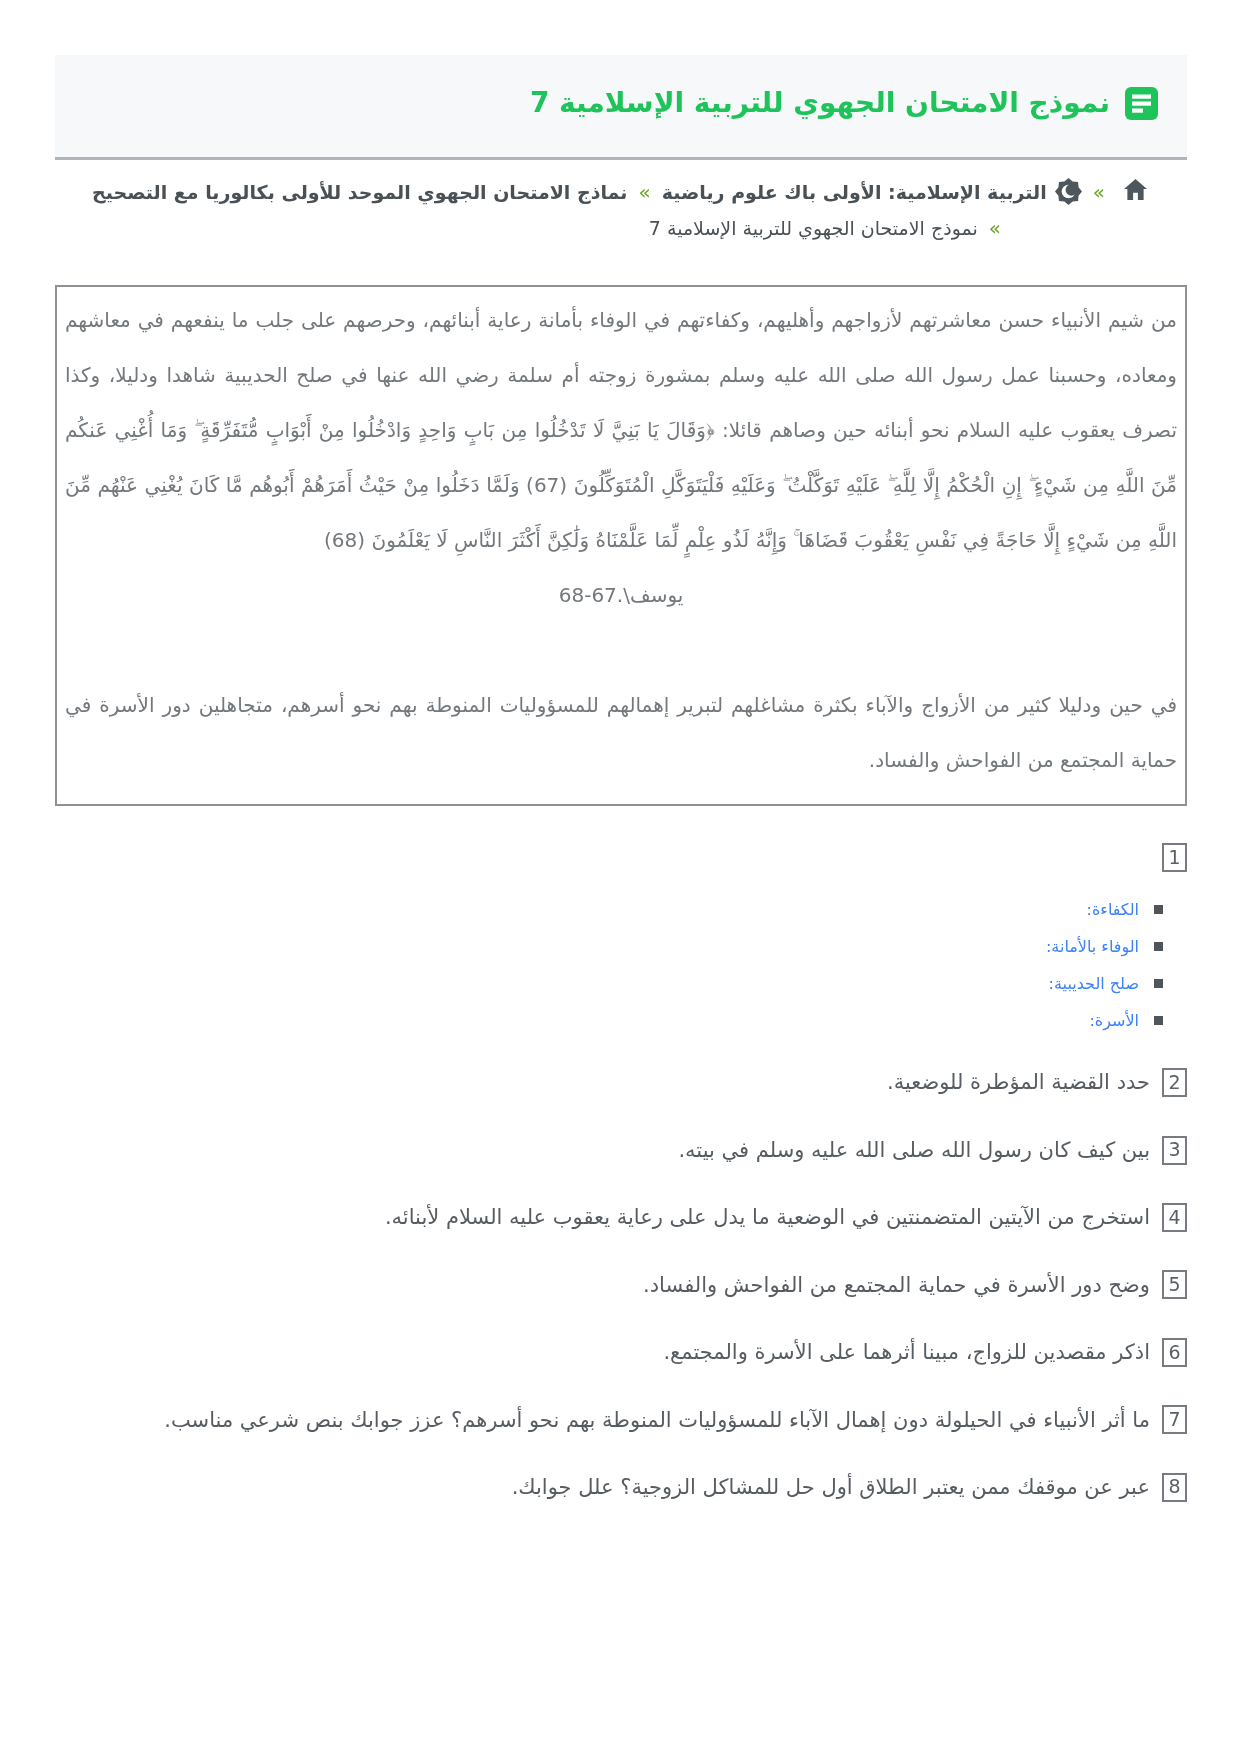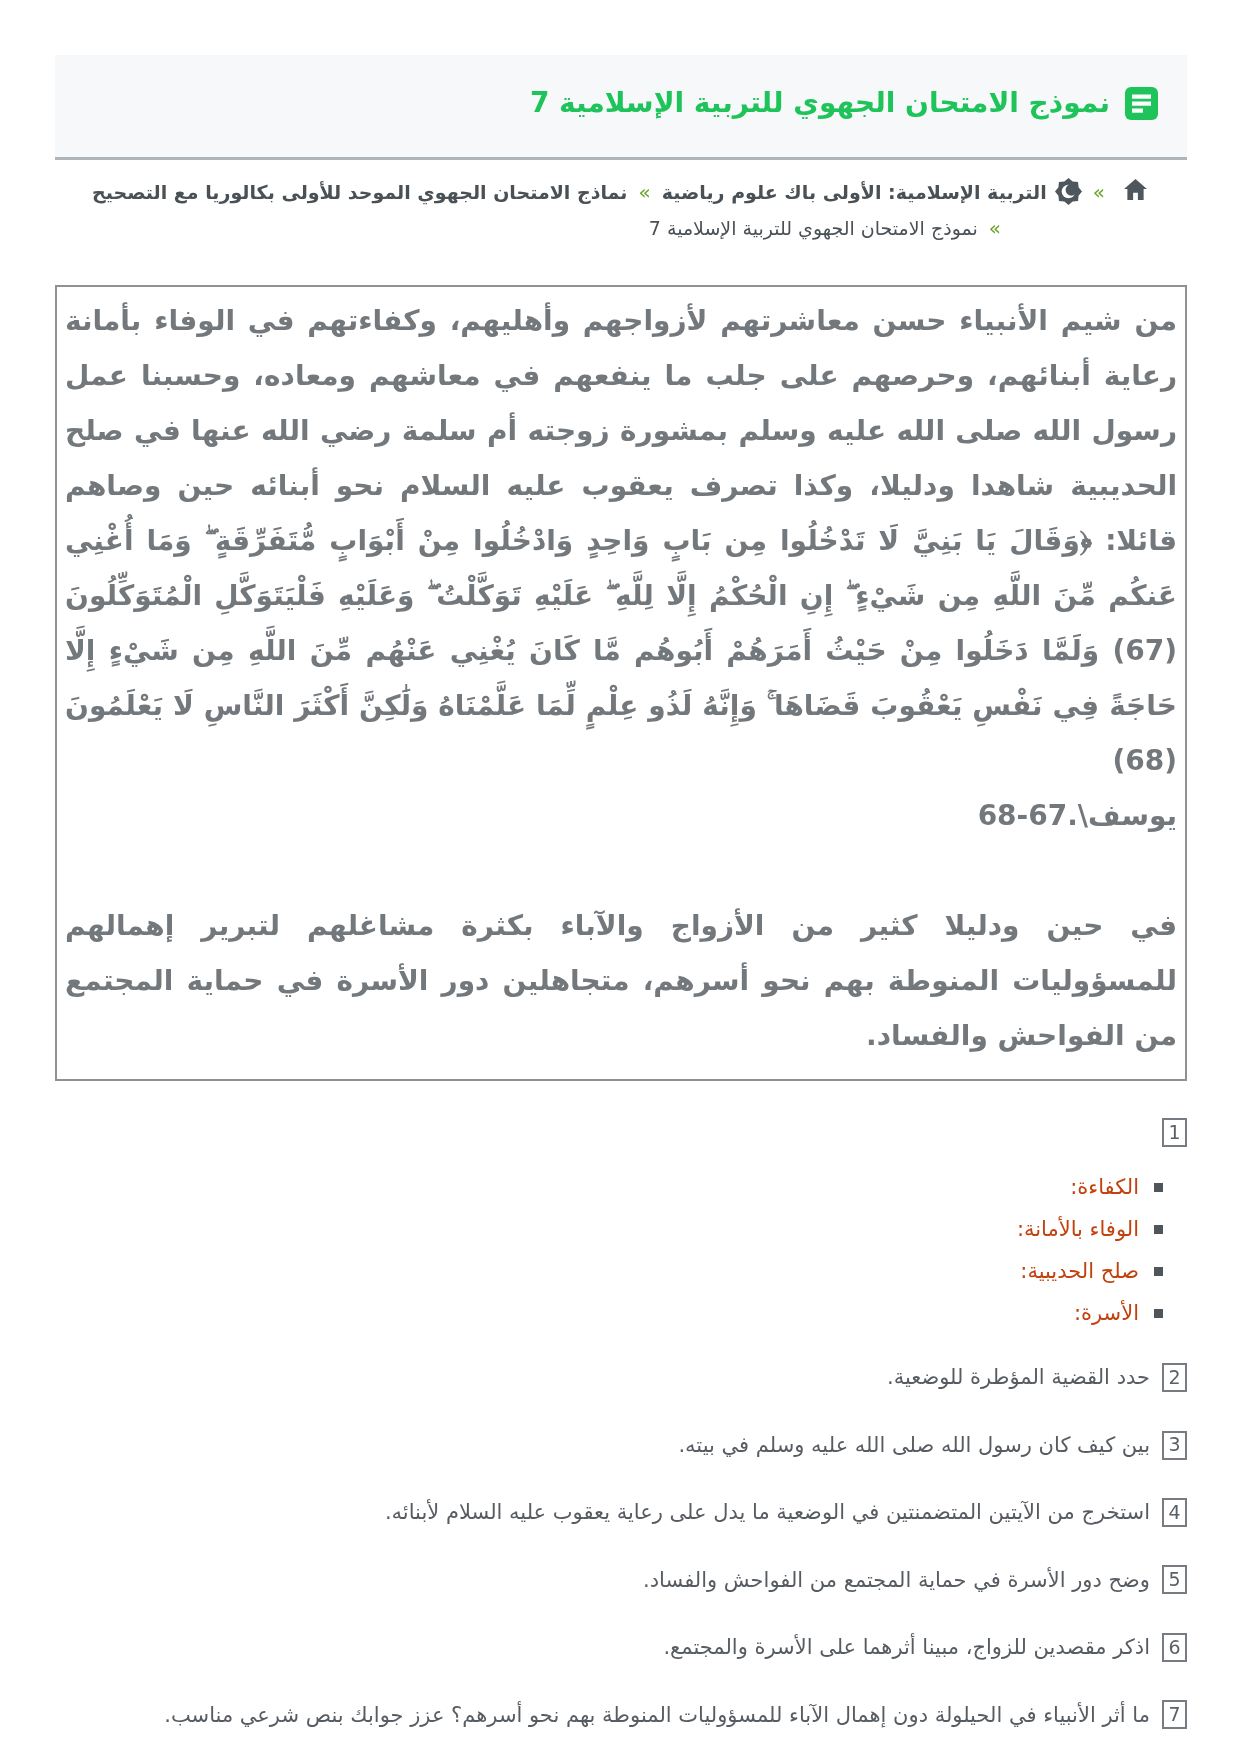--- a/index.html
+++ b/index.html
@@ -48,26 +48,25 @@
     line-height: 1;
   }
   .bc-icon { display: inline-flex; align-items: center; margin-left: 8px; }
 
   
   .situation {
     border: 2px solid #8e9297;
     margin-top: 46px;
     padding: 6px 8px 16px 8px;
     color: #73787d;
-    font-size: 28px;
+    font-size: 20px;
     text-align: justify;
-    font-weight: bold;
   }
   .situation p { margin: 0; line-height: 55px; }
-  .situation .verse-ref { text-align: right; }
+  .situation .verse-ref { text-align: center; }
   .situation .para-2 { margin-top: 55px; }
 
   
   .questions-section { margin-top: 28px; }
   .question {
     display: flex;
     align-items: center;
     gap: 12px;
     margin-top: 37px;
     font-size: 21px;
@@ -90,22 +89,22 @@
   .terms {
     list-style: none;
     margin: 28px 0 0 0;
     padding: 0 24px 0 0;
   }
   .terms li {
     display: flex;
     align-items: center;
     gap: 15px;
     margin-bottom: 18px;
-    font-size: 21px;
-    color: #c2410c;
+    font-size: 16px;
+    color: #3b82f6;
   }
   .terms li::before {
     content: "";
     width: 9px; height: 9px;
     background: #4e555b;
     flex: 0 0 auto;
   }
   .bottom-space { height: 320px; }
 </style>
 </head>

